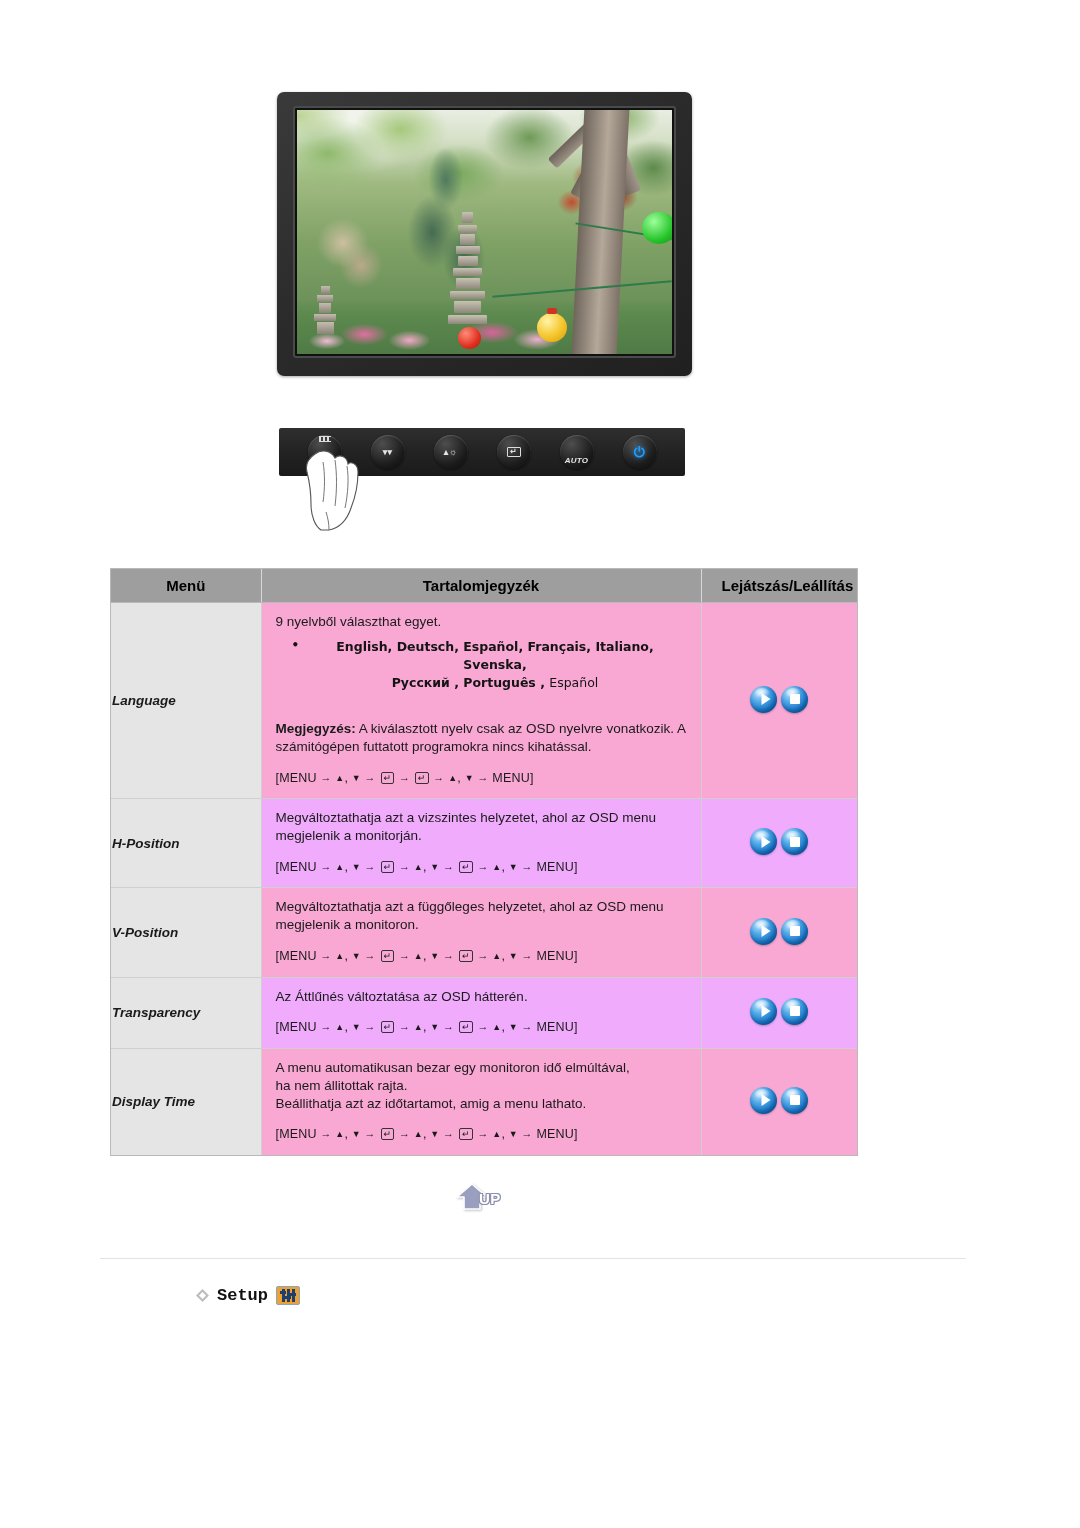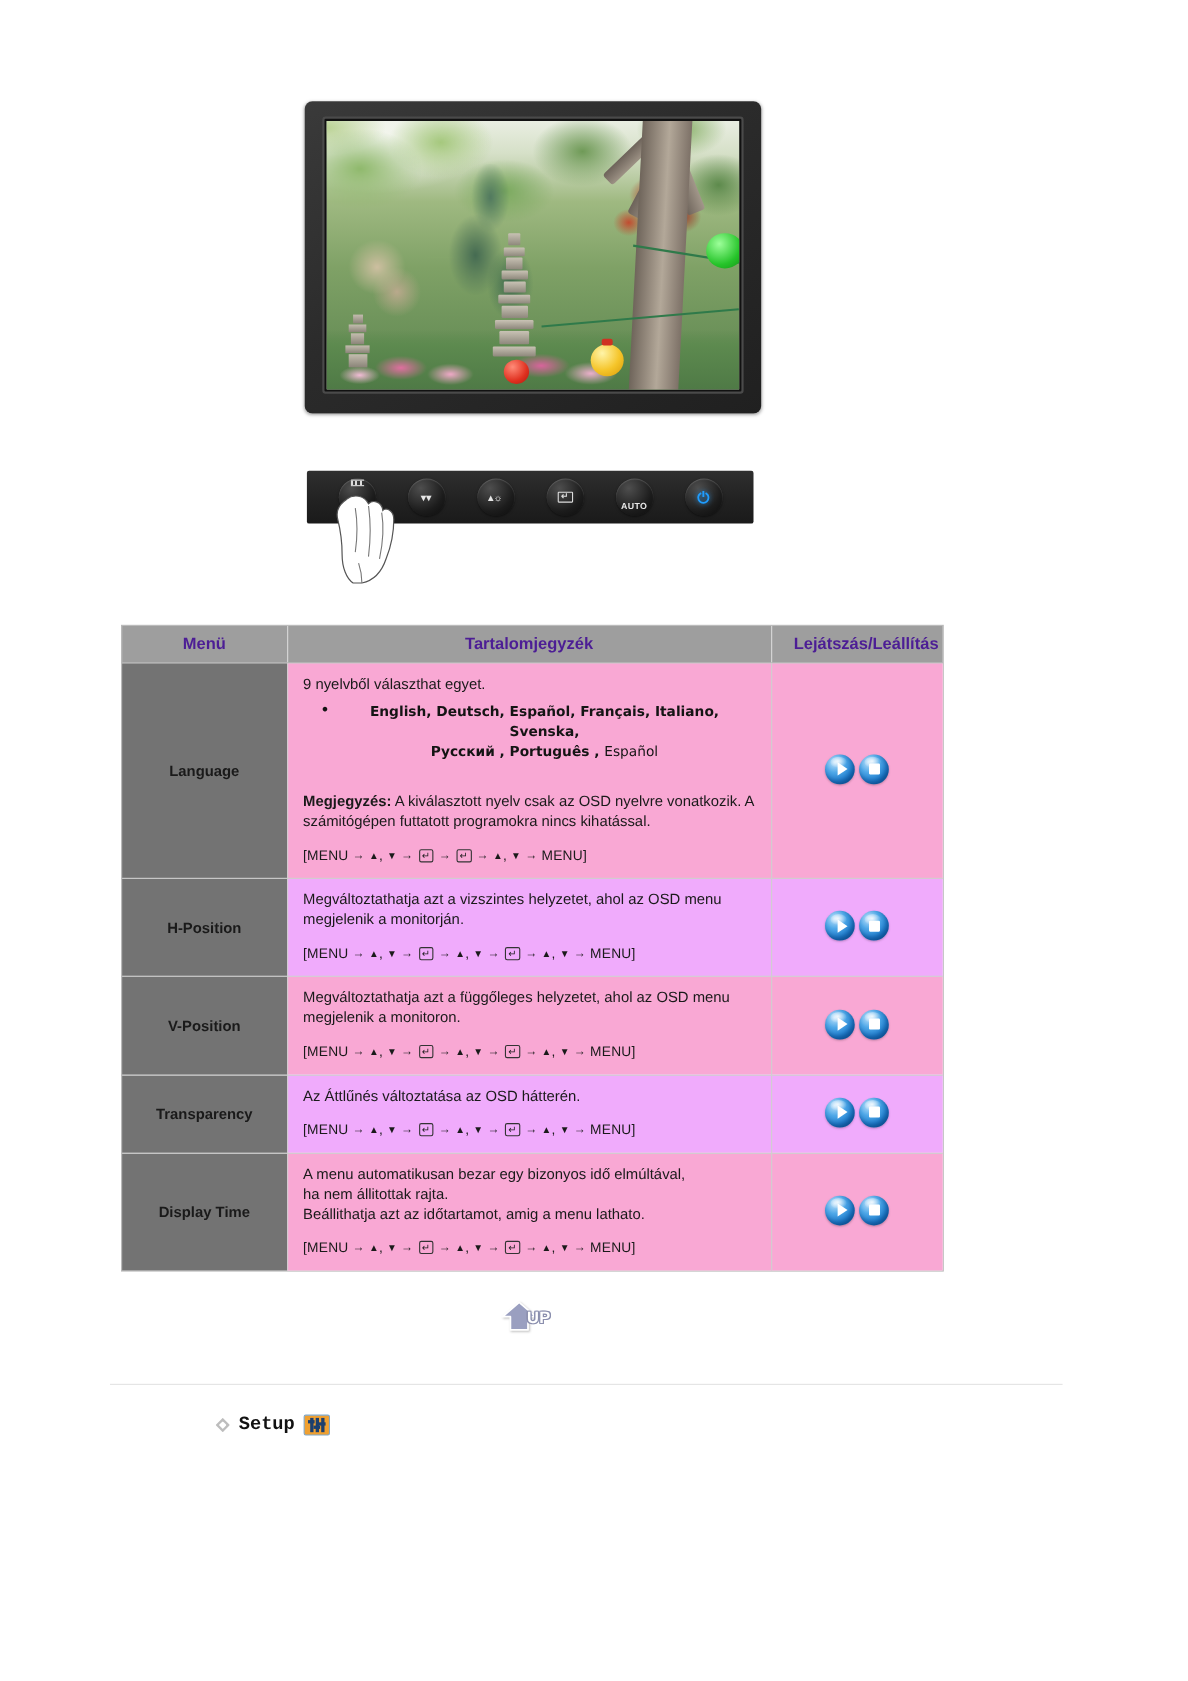--- a/index.html
+++ b/index.html
@@ -192,21 +192,21 @@
     width:34px; height:34px; border-radius:50%;
     background: radial-gradient(circle at 34% 26%, #4e4e4e 0%, #1c1c1c 62%, #0b0b0b 100%);
     box-shadow: inset 0 1px 1px rgba(255,255,255,.18), 0 1px 2px rgba(0,0,0,.5);
     display:flex; flex-direction:column; align-items:center; justify-content:center;
     color:#e8e8e8;
     font-size:7px; font-weight:bold; letter-spacing:.3px;
     font-family:"Liberation Sans", sans-serif;
     position:relative;
   }
   .btn-circ .glyph { font-size:9px; line-height:9px; color:#e6e6e6; }
-  .btn-circ .lbl { font-size:7px; line-height:8px; margin-top:18px; }
+  .btn-circ .lbl { font-size:7px; line-height:8px; margin-top:18px;font-style:italic; }
   .btn-circ.power .glyph { color:#1f9dff; font-size:14px; line-height:14px;
     text-shadow:0 0 5px rgba(31,157,255,.85); }
   .btn-circ.auto .lbl { font-size:8px; }
   .menu-bars {
     width:12px; height:6px;
     background:
       linear-gradient(90deg,#ddd 0 2px, transparent 2px 4px, #ddd 4px 6px,
       transparent 6px 8px, #ddd 8px 10px, transparent 10px 12px);
     border-top:1px solid #ddd; border-bottom:1px solid #ddd;
   }
@@ -222,46 +222,46 @@
   }
 
   
   .table-wrap {
     position:absolute; left:110px; top:568px; width:748px;
     border:1px solid #b9b9b9;
   }
   table.spec { width:100%; border-collapse:collapse; table-layout:fixed; }
   table.spec th {
     background:#9e9e9e;
-    color:#4c1d95;
+    color:#000000;
     font-size:15px;
     font-weight:bold;
     padding:8px 20px;
     text-align:center;
     border-right:1px solid #d9d9d9;
     border-bottom:1px solid #b9b9b9;
   }
   table.spec th:last-child { border-right:none; }
   table.spec td {
     border-right:1px solid #cfcfcf;
     border-bottom:1px solid #cfcfcf;
     vertical-align:middle;
     font-size:13.5px;
     color:#1a1a1a;
   }
   table.spec tr:last-child td { border-bottom:none; }
   table.spec td:last-child { border-right:none; }
   .col-menu  { width:150px; }
   .col-play  { width:156px; }
   .cell-menu {
-    background:#737373;
-    text-align:center;
+    background:#e5e5e5;
     font-weight:bold;
     font-size:14px;
     color:#111;
+    font-style:italic;
   }
   .cell-body { padding:10px 14px 12px 14px; line-height:1.32; }
   .cell-play { text-align:center; }
   .row-alt .cell-body, .row-alt .cell-play { background:#f0abfc; }
   .row-white .cell-body, .row-white .cell-play { background:#f9a8d4; }
 
   .lang-list {
     margin:7px 0 0 18px;
     font-size:12.5px;
     line-height:1.45;
@@ -528,21 +528,21 @@
         <div class="seq">[MENU <span class="ar">→</span> <span class="tri">▲</span>, <span class="tri">▼</span> <span class="ar">→</span> <span class="key">↵</span> <span class="ar">→</span> <span class="tri">▲</span>, <span class="tri">▼</span> <span class="ar">→</span> <span class="key">↵</span> <span class="ar">→</span> <span class="tri">▲</span>, <span class="tri">▼</span> <span class="ar">→</span> MENU]</div>
       </td>
       <td class="cell-play">
         <span class="orb play"><span class="sym"></span></span><span class="orb stop"><span class="sym"></span></span>
       </td>
     </tr>
 
     <tr class="row-white">
       <td class="cell-menu">Display Time</td>
       <td class="cell-body">
-        <div>A menu automatikusan bezar egy bizonyos idő elmúltával,</div>
+        <div>A menu automatikusan bezar egy monitoron idő elmúltával,</div>
         <div>ha nem állitottak rajta.</div>
         <div>Beállithatja azt az időtartamot, amig a menu lathato.</div>
         <div class="seq">[MENU <span class="ar">→</span> <span class="tri">▲</span>, <span class="tri">▼</span> <span class="ar">→</span> <span class="key">↵</span> <span class="ar">→</span> <span class="tri">▲</span>, <span class="tri">▼</span> <span class="ar">→</span> <span class="key">↵</span> <span class="ar">→</span> <span class="tri">▲</span>, <span class="tri">▼</span> <span class="ar">→</span> MENU]</div>
       </td>
       <td class="cell-play">
         <span class="orb play"><span class="sym"></span></span><span class="orb stop"><span class="sym"></span></span>
       </td>
     </tr>
   </tbody>
 </table>

